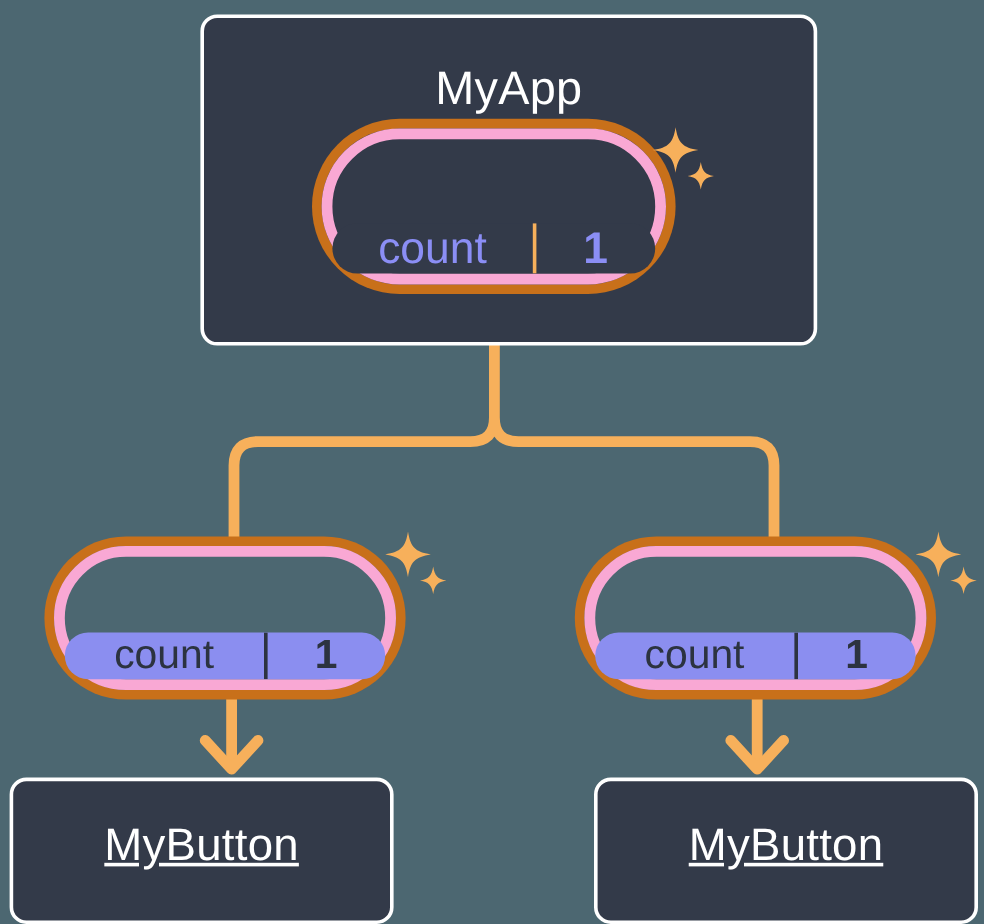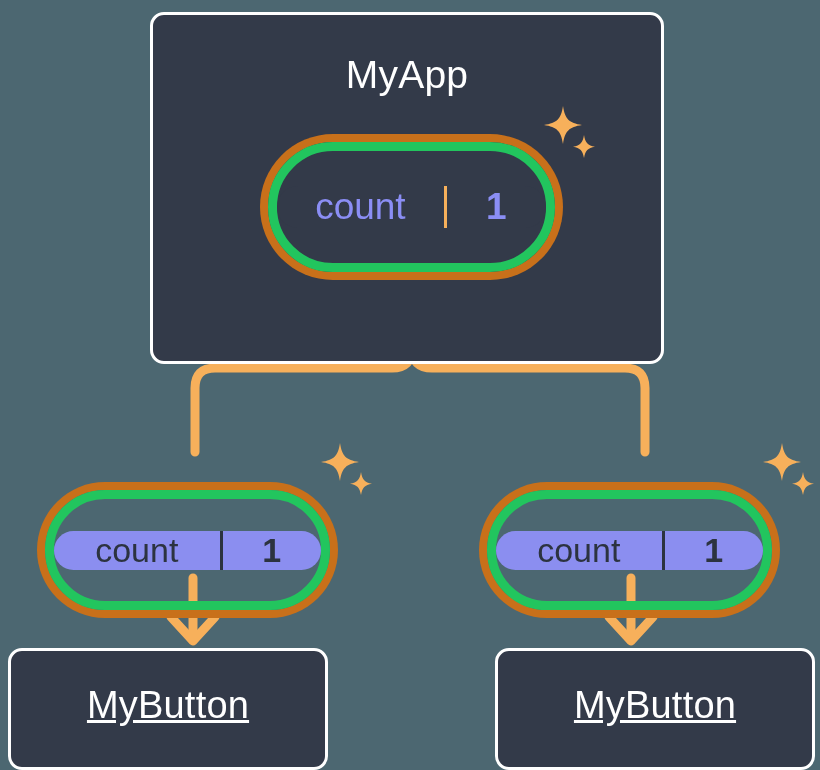--- a/index.html
+++ b/index.html
@@ -48,24 +48,24 @@
     left: 0;
     width: 100%;
     text-align: center;
     color: #ffffff;
     font-weight: 400;
     letter-spacing: 0.2px;
     white-space: nowrap;
   }
 
   #card-myapp {
-    left: 150px;
+    left: 167px;
     top: 12px;
     width: 514px;
-    height: 352px;
+    height: 276px;
   }
   #card-myapp .card-title {
     top: 38px;
     font-size: 39px;
   }
 
   #card-mybutton-left {
     left: 8px;
     top: 648px;
     width: 320px;
@@ -83,27 +83,26 @@
     top: 33px;
     font-size: 38px;
     text-decoration: underline;
   }
 
   
   .pill {
     position: absolute;
     box-sizing: border-box;
     display: flex;
-    align-items: center;
+    align-items: flex-end;
     border-radius: 999px;
     
-    border: 9px solid #22c55e;
+    border: 9px solid #f9a8d4;
     box-shadow: 0 0 0 8px #c8701a;
     z-index: 4;
-    margin-top: 35px;
   }
 
   .pill-inner {
     display: flex;
     align-items: stretch;
     width: 100%;
     border-radius: 999px;
     overflow: hidden;
   }
 

